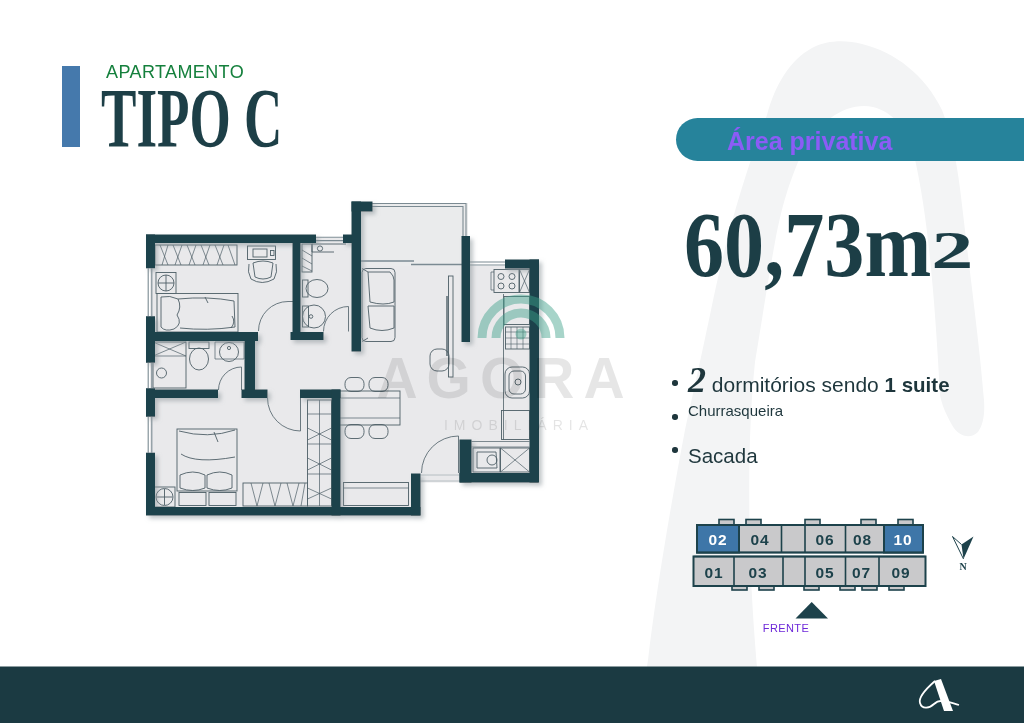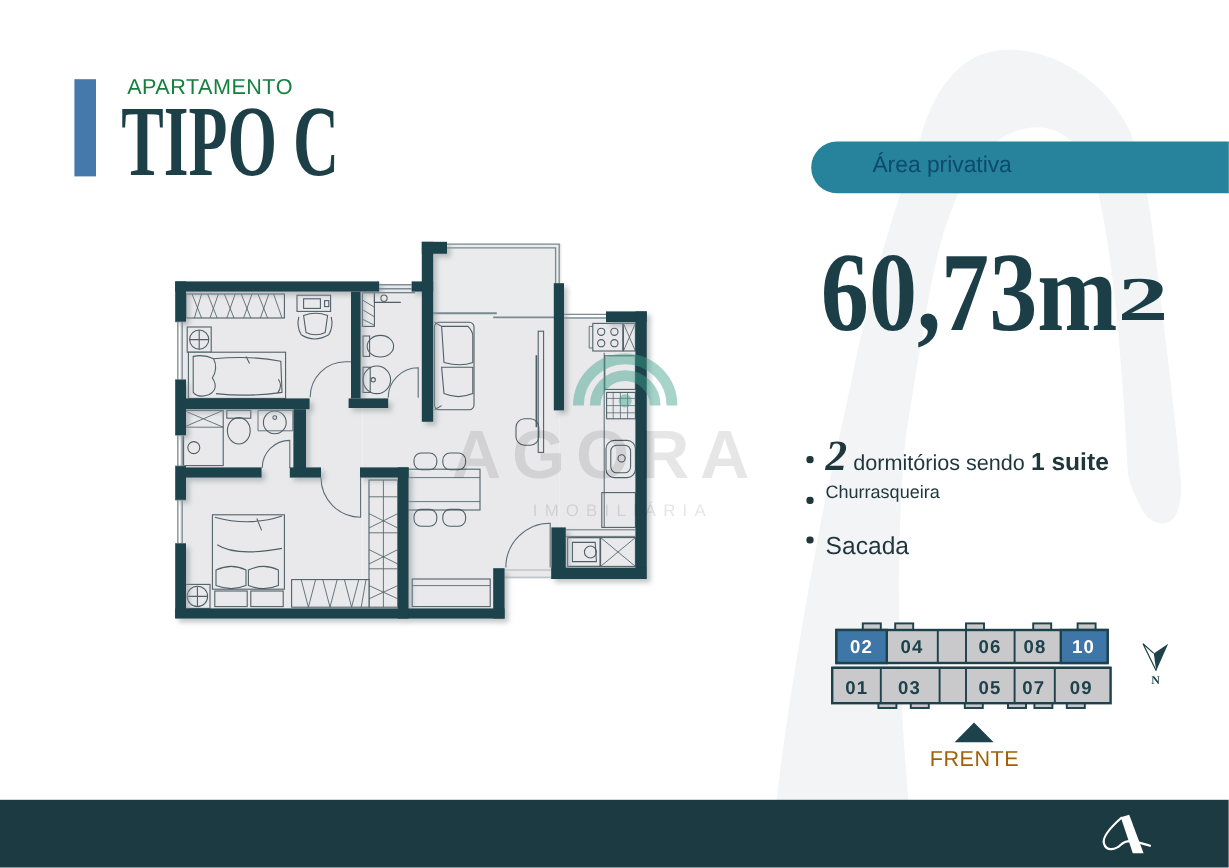--- a/index.html
+++ b/index.html
@@ -16,37 +16,37 @@
 </svg>
 
 <div class="abs" style="left:62px;top:66px;width:18px;height:81px;background:#4579ac;z-index:2"></div>
 
 <div class="abs" style="left:106px;top:62px;font-size:18px;letter-spacing:0.4px;color:#15803d;font-weight:500;z-index:2">APARTAMENTO</div>
 
 <div class="abs" style="left:101px;top:77px;font-family:'Liberation Serif',serif;font-weight:bold;font-size:84px;color:#1d3f47;line-height:1;transform:scaleX(.632);transform-origin:0 0;z-index:2">TIPO C</div>
 
 <div class="abs" style="left:676px;top:118px;width:360px;height:43px;background:#26839b;border-radius:21.5px 0 0 21.5px;z-index:2"></div>
 
-<div class="abs" style="left:727px;top:127px;font-size:19px;color:#0c4a6e;font-weight:400;z-index:3">Área privativa</div>
+<div class="abs" style="left:727px;top:127px;font-size:25px;color:#8b5cf6;font-weight:700;z-index:3">Área privativa</div>
 
 <div class="abs" style="left:684px;top:197px;z-index:2;font-family:'Liberation Serif',serif;font-weight:bold;color:#1c3e46;line-height:1;white-space:nowrap;transform:scaleX(.853);transform-origin:0 0"><span id="bignum" style="font-size:94px;display:inline-block">60,73m</span><span id="bigsup" style="font-size:52px;display:inline-block;vertical-align:8px;transform:scaleX(1.9);transform-origin:0 50%">2</span></div>
 
 <div class="abs" style="left:668px;top:360px;z-index:2;color:#1e363c;">
 
   <div style="position:absolute;left:4px;top:20px;width:5.5px;height:5.5px;border-radius:50%;background:#1e363c"></div>
-  <div style="position:absolute;left:20px;top:-1px;white-space:nowrap"><span style="font-family:'Liberation Serif',serif;font-style:italic;font-weight:bold;font-size:36px;">2</span><span style="font-size:18px;"> dormitórios sendo </span><span style="font-size:20.5px;font-weight:bold;">1 suite</span></div>
+  <div style="position:absolute;left:20px;top:-1px;white-space:nowrap"><span style="font-family:'Liberation Serif',serif;font-style:italic;font-weight:bold;font-size:36px;">2</span><span style="font-size:21px;"> dormitórios sendo </span><span style="font-size:20.5px;font-weight:bold;">1 suite</span></div>
 
   <div style="position:absolute;left:4px;top:54px;width:5.5px;height:5.5px;border-radius:50%;background:#1e363c"></div>
   <div style="position:absolute;left:20px;top:42px;font-size:15px;white-space:nowrap">Churrasqueira</div>
 
   <div style="position:absolute;left:4px;top:87px;width:5.5px;height:5.5px;border-radius:50%;background:#1e363c"></div>
   <div style="position:absolute;left:20px;top:84px;font-size:20.5px;white-space:nowrap">Sacada</div>
 </div>
 
-<div class="abs" style="left:770px;top:622px;width:84px;text-align:center;font-size:18px;letter-spacing:0.4px;color:#a16207;z-index:2">FRENTE</div>
+<div class="abs" style="left:744px;top:622px;width:84px;text-align:center;font-size:11px;letter-spacing:0.4px;color:#6d28d9;z-index:2">FRENTE</div>
 
 <svg class="abs" style="left:0;top:0;z-index:1" width="1024" height="723" viewBox="0 0 1024 723">
 <g>
 
   <rect x="150" y="238" width="152" height="274" fill="#e9e9eb"></rect>
 
   <rect x="302" y="238" width="56" height="152" fill="#e9e9eb"></rect>
 
   <rect x="302" y="390" width="38" height="122" fill="#e9e9eb"></rect>
 

